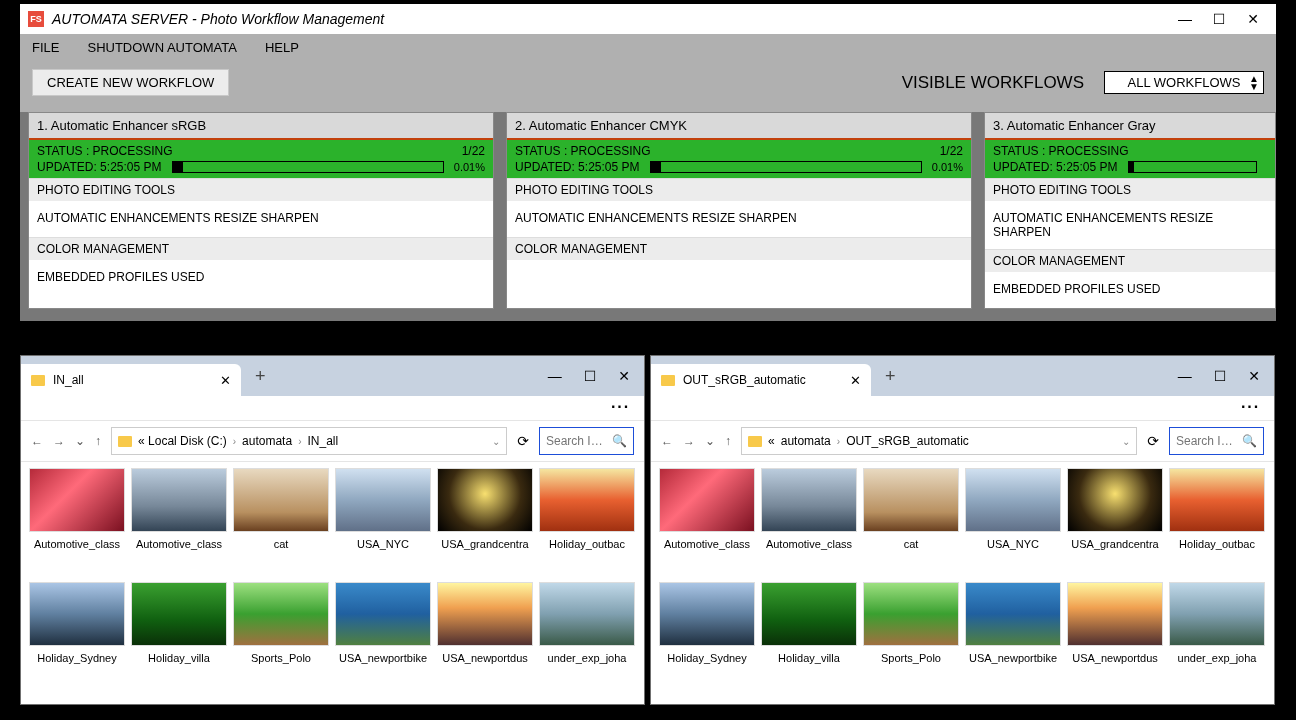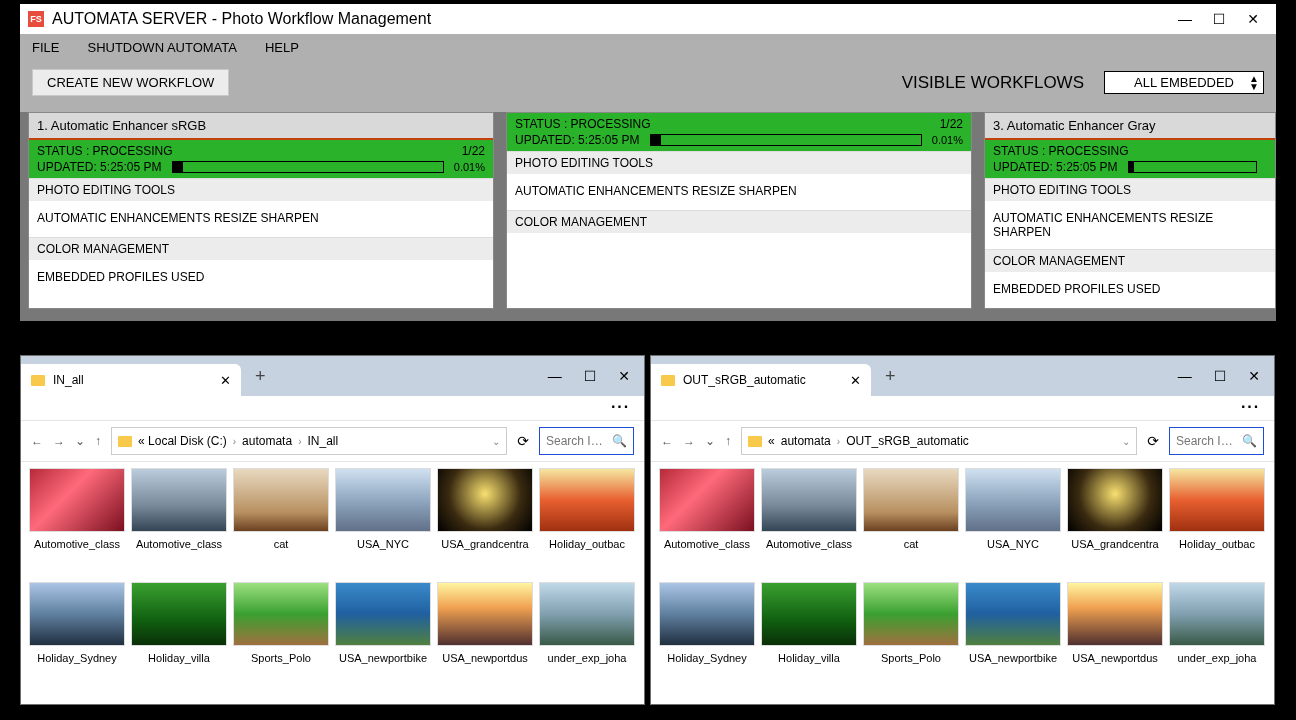--- a/index.html
+++ b/index.html
@@ -1,20 +1,20 @@
 <!DOCTYPE html>
 <html><head>
 <meta charset="utf-8">
 <style>
 * { margin: 0; padding: 0; box-sizing: border-box; font-family: 'Segoe UI', Tahoma, sans-serif; }
 body { background: #000; width: 1296px; height: 720px; overflow: hidden; position: relative; }
 .app-window { position: absolute; top: 4px; left: 20px; right: 20px; background: #b0b0b0; }
 .titlebar { background: #fff; height: 30px; display: flex; align-items: center; padding: 0 8px; }
 .titlebar-icon { width: 16px; height: 16px; background: #e74c3c; color: #fff; font-size: 9px; font-weight: bold; display: flex; align-items: center; justify-content: center; margin-right: 8px; }
-.titlebar-text { font-size: 16px; flex: 1; }
+.titlebar-text { font-size: 14px; flex: 1; font-style: italic; }
 .titlebar-ctrls { display: flex; gap: 20px; margin-right:8px; }
 .titlebar-ctrls span { cursor: pointer; width:14px; text-align:center; font-size:14px; }
 .menubar { background: #b0b0b0; display: flex; gap: 28px; padding: 6px 12px; font-size: 13px; }
 .menubar span { cursor: pointer; }
 .toolbar { background: #b0b0b0; display: flex; align-items: center; padding: 8px 12px 16px 12px; gap: 12px; }
 .btn-create { background: #ececec; border: 1px solid #c8c8c8; padding: 5px 14px; font-size: 13px; cursor: pointer; }
 .spacer { flex: 1; }
 .vis-label { font-size: 17px; margin-right: 8px; }
 .dropdown { background: #fff; border: 1px solid #000; padding: 3px 8px; font-size: 13px; min-width: 160px; display: flex; justify-content: center; align-items: center; position: relative; }
 .dropdown .caret { position: absolute; right: 4px; font-size: 10px; line-height: 8px; }
@@ -85,21 +85,21 @@
   <div class="menubar">
     <span>FILE</span>
     <span>SHUTDOWN AUTOMATA</span>
     <span>HELP</span>
   </div>
   <div class="toolbar">
     <button class="btn-create">CREATE NEW WORKFLOW</button>
     <div class="spacer"></div>
     <span class="vis-label">VISIBLE WORKFLOWS</span>
     <div class="dropdown">
-      <span>ALL EMBEDDED</span>
+      <span>ALL WORKFLOWS</span>
       <span class="caret">▲<br>▼</span>
     </div>
   </div>
   <div class="workflows" id="wf-container">
       <div class="wf-card">
     <div class="wf-title">1. Automatic Enhancer sRGB</div>
     <div class="wf-status">
       <div class="wf-status-row1">
             <span>STATUS : PROCESSING</span>
             <span>1/22</span>
@@ -111,20 +111,21 @@
             </div>
         <span class="pct">0.01%</span>
       </div>
     </div>
     <div class="wf-section-h">PHOTO EDITING TOOLS</div>
     <div class="wf-section-b">AUTOMATIC ENHANCEMENTS  RESIZE  SHARPEN</div>
     <div class="wf-section-h">COLOR MANAGEMENT</div>
     <div class="wf-section-b">EMBEDDED PROFILES USED</div>
       </div>
       <div class="wf-card">
+    <div class="wf-title">2. Automatic Enhancer CMYK</div>
     <div class="wf-status">
       <div class="wf-status-row1">
             <span>STATUS : PROCESSING</span>
             <span>1/22</span>
           </div>
       <div class="wf-status-row2">
         <span>UPDATED: 5:25:05 PM</span>
         <div class="progress">
               <div class="progress-bar"></div>
             </div>

